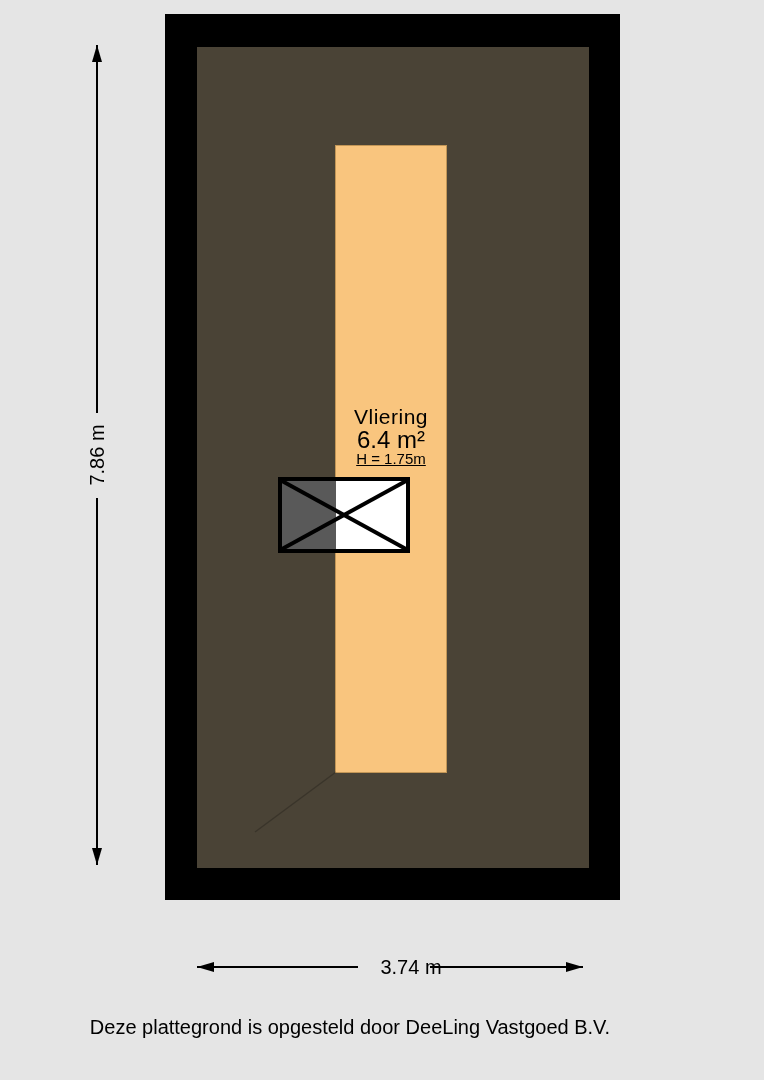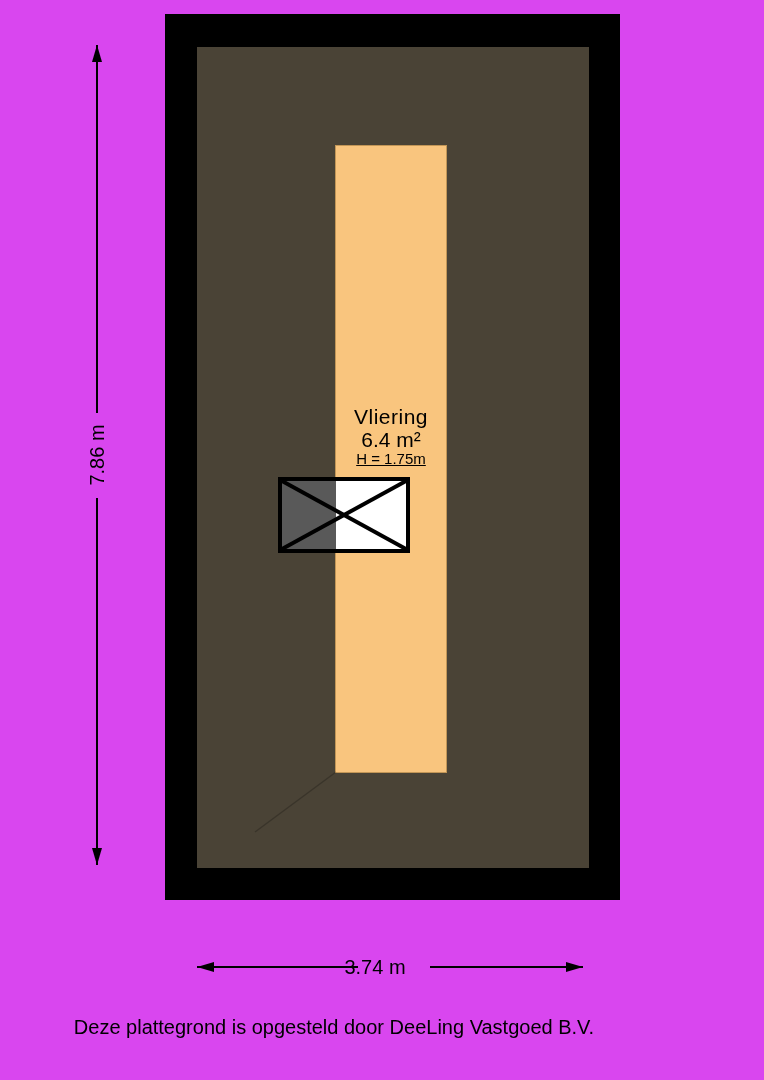--- a/index.html
+++ b/index.html
@@ -5,21 +5,21 @@
   * { margin: 0; padding: 0; box-sizing: border-box; }
   html, body { background: #ffffff; }
   body {
     font-family: "Liberation Sans", sans-serif;
     color: #000;
   }
   .canvas {
     position: relative;
     width: 764px;
     height: 1080px;
-    background: #d946ef;
+    background: #e5e5e5;
     overflow: hidden;
   }
 
   
   .plan-wall {
     position: absolute;
     left: 165px; top: 14px;
     width: 455px; height: 886px;
     background: #000000;
   }
@@ -44,21 +44,21 @@
 
   
   .room-labels {
     position: absolute;
     left: 335px; top: 405px;
     width: 112px;
     text-align: center;
     color: #000;
   }
   .room-name   { font-size: 21px; line-height: 24px; letter-spacing: 0.5px; }
-  .room-area   { font-size: 21px; line-height: 21px; }
+  .room-area   { font-size: 24px; line-height: 21px; }
   .room-height { font-size: 15px; line-height: 18px; text-decoration: underline; }
 
   
   .hatch {
     position: absolute;
     left: 278px; top: 477px;
     width: 132px; height: 76px;
     border: 4px solid #000;
     background: linear-gradient(90deg, #595959 0px, #595959 54px, #ffffff 54px);
   }
@@ -94,28 +94,28 @@
     border-top: 5px solid transparent; border-bottom: 5px solid transparent;
     border-left: 17px solid #000;
   }
 
   .dim-label { position: absolute; font-size: 20px; white-space: nowrap; color: #000; }
   .dim-label-vertical {
     left: 97px; top: 455px;
     transform: translate(-50%, -50%) rotate(-90deg);
   }
   .dim-label-horizontal {
-    left: 375px; top: 967px;
+    left: 411px; top: 967px;
     transform: translate(-50%, -50%);
   }
 
   
   .footer {
     position: absolute;
-    left: 0; top: 1016px;
+    left: 16px; top: 1016px;
     width: 644px;
     padding-left: 24px;
     text-align: center;
     font-size: 20px;
     line-height: 23px;
     color: #000;
   }
 </style>
 </head>
 <body>

